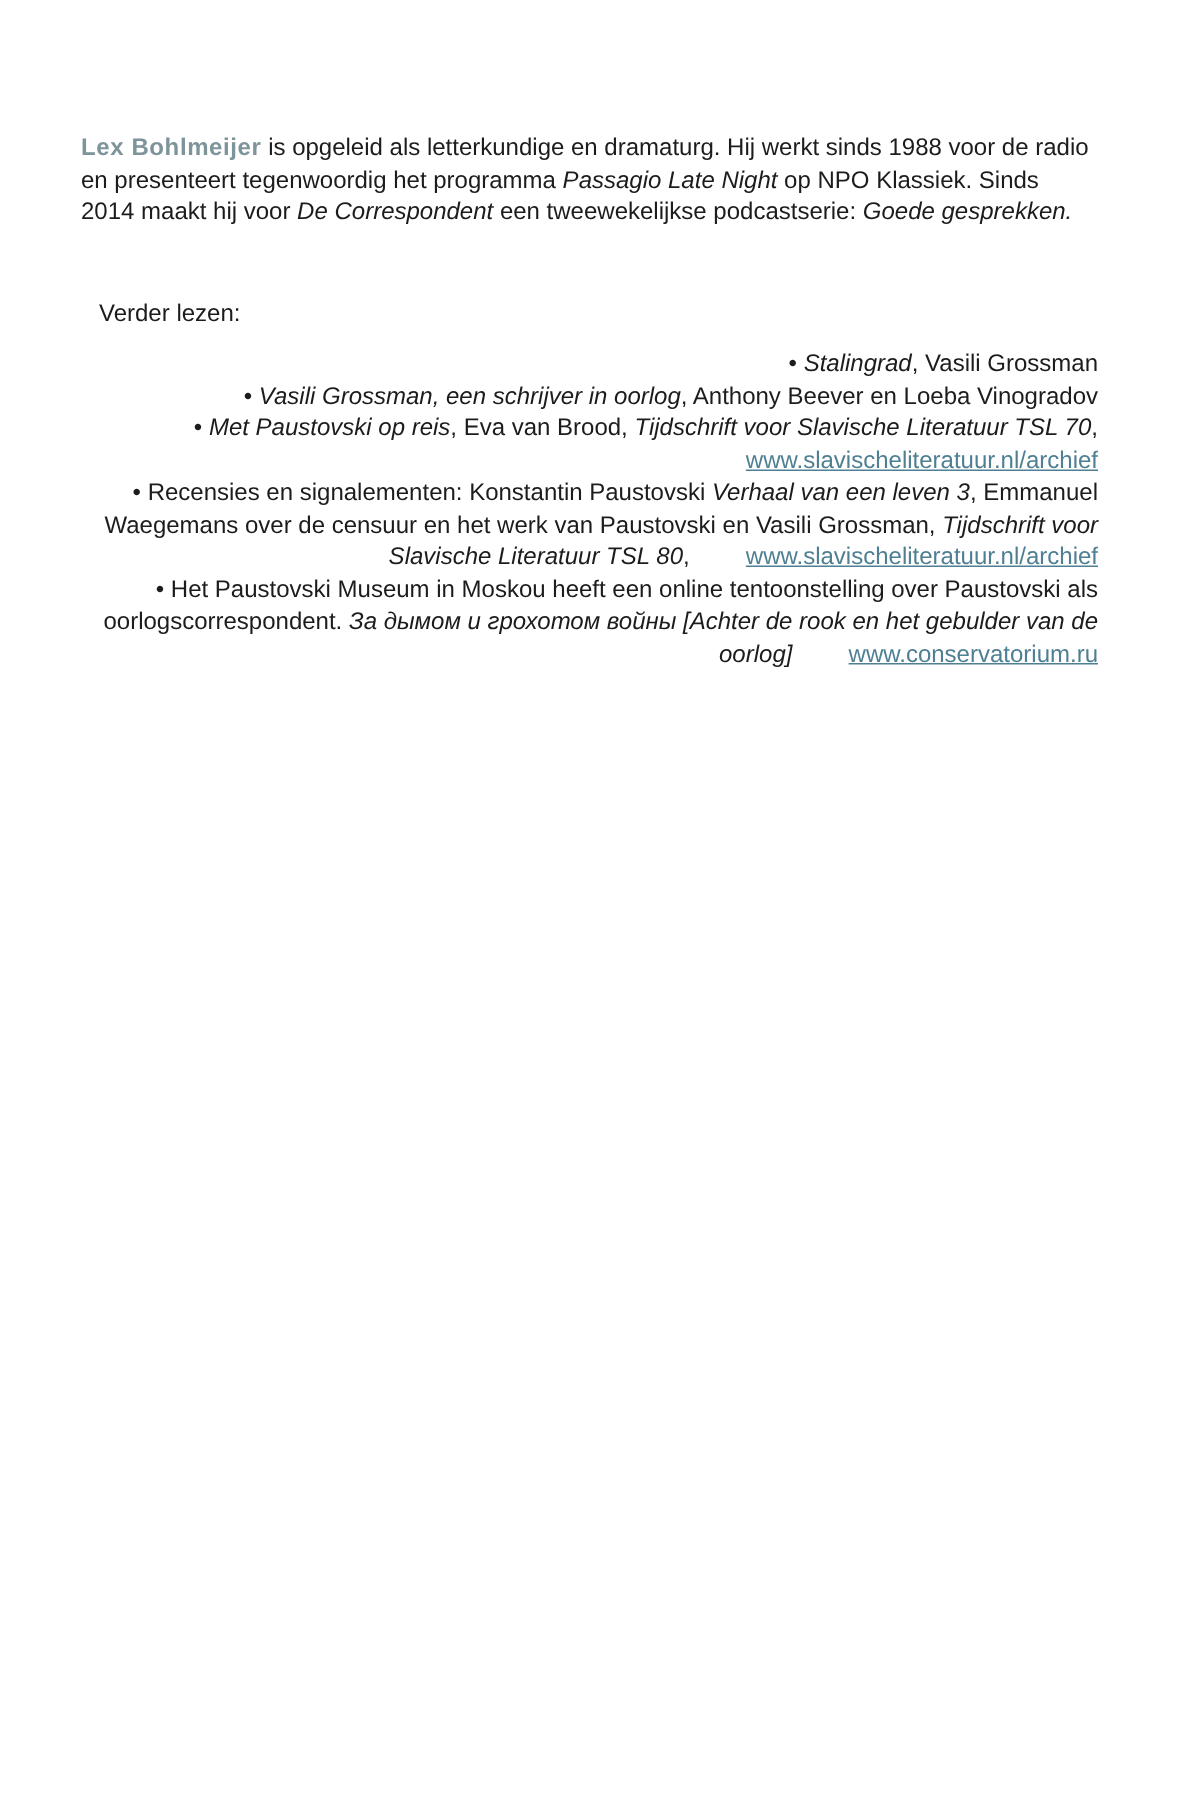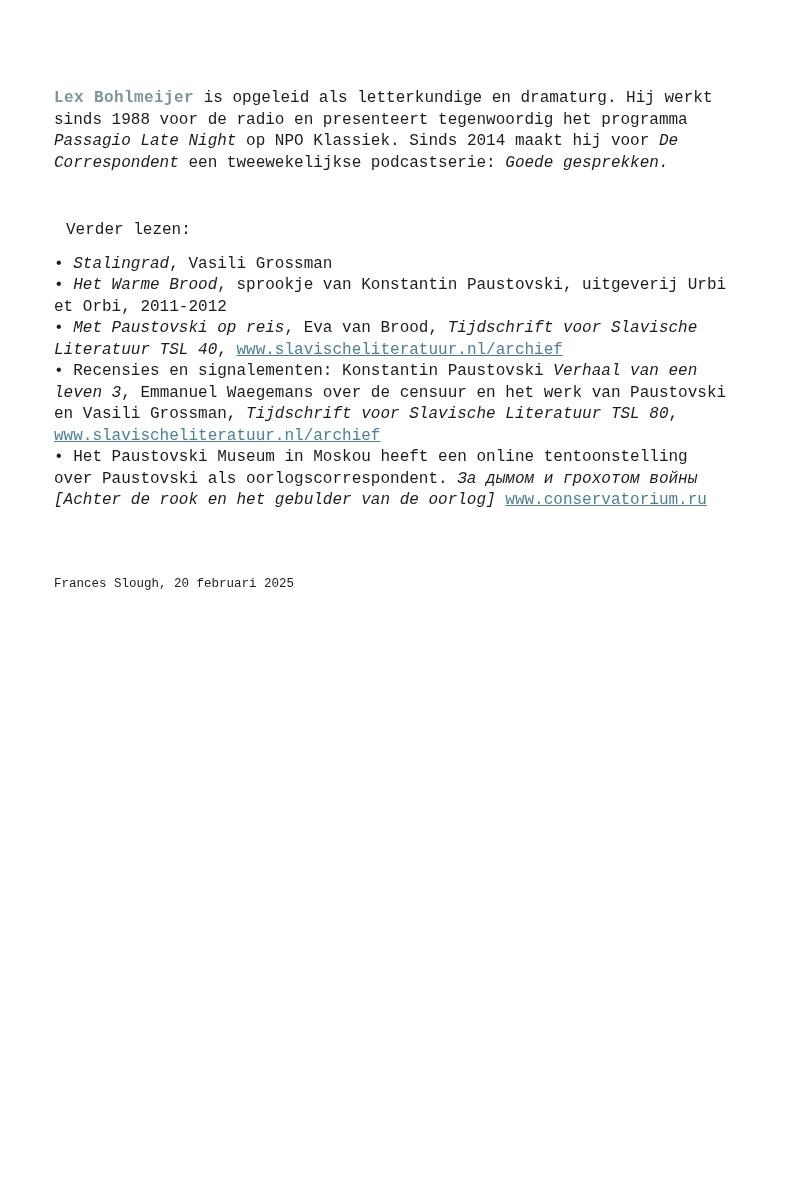--- a/index.html
+++ b/index.html
@@ -1,15 +1,15 @@
 <!DOCTYPE html>
 <html style="--name-color: #7e949b; --link-color: #4e7f93; --page-background: #ffffff; --text-color: #1c1c1c;"><head>
 <meta charset="utf-8">
 <style>
-  * { box-sizing: border-box; font-family: Liberation Mono, monospace; }
+  * { box-sizing: border-box; }
   html, body {
     margin: 0;
     padding: 0;
     background: #ffffff;
   }
   body {
     font-family: "Liberation Sans", sans-serif;
     color: #1c1c1c;
   }
   .page {
@@ -30,58 +30,59 @@
     color: var(--name-color, #7e949b);
     letter-spacing: 0.4px;
   }
   .seg-italic {
     font-style: italic;
   }
   a.seg-link {
     color: var(--link-color, #4e7f93);
     text-decoration: underline;
     cursor: pointer;
+    margin-left: 33px;
   }
   .reading-section {
     margin-top: 46px;
   }
   .reading-heading {
     font-size: 16px;
     line-height: 21.5px;
     margin: 12px;
     font-weight: normal;
   }
   .reading-list {
     font-size: 16px;
     line-height: 21.5px;
   }
   .reading-item {
     margin: 0;
+    text-align: right;
   }
   .footer-note {
     margin-top: 64px;
     font-size: 12.5px;
     line-height: 16px;
     color: #222222;
   }
 </style>
 </head>
 <body>
 
 <div class="page">
 
   <p class="bio"><span class="seg-name">Lex Bohlmeijer</span><span> is opgeleid als letterkundige en dramaturg. Hij werkt sinds 1988 voor de radio en presenteert tegenwoordig het programma </span><span class="seg-italic">Passagio Late Night</span><span> op NPO Klassiek. Sinds 2014 maakt hij voor </span><span class="seg-italic">De Correspondent</span><span> een tweewekelijkse podcastserie: </span><span class="seg-italic">Goede gesprekken.</span></p>
 
 
   <div class="reading-section">
     <p class="reading-heading">Verder lezen:</p>
     <div class="reading-list">
       <div class="reading-item"><span>• </span><span class="seg-italic">Stalingrad</span><span>, Vasili Grossman</span></div>
-      <div class="reading-item"><span>• </span><span class="seg-italic">Het Warme Brood</span><span>, sprookje van Konstantin Paustovski, uitgeverij Urbi et Orbi,  2011-2012</span></div>
-      <div class="reading-item"><span>• </span><span class="seg-italic">Met Paustovski op reis</span><span>, Eva van Brood, </span><span class="seg-italic">Tijdschrift voor Slavische Literatuur TSL 40</span><span>, </span><a href="#" class="seg-link">www.slavischeliteratuur.nl/archief</a></div>
+      <div class="reading-item"><span>• </span><span class="seg-italic">Vasili Grossman, een schrijver in oorlog</span><span>, Anthony Beever en Loeba Vinogradov</span></div>
+      <div class="reading-item"><span>• </span><span class="seg-italic">Met Paustovski op reis</span><span>, Eva van Brood, </span><span class="seg-italic">Tijdschrift voor Slavische Literatuur TSL 70</span><span>, </span><a href="#" class="seg-link">www.slavischeliteratuur.nl/archief</a></div>
       <div class="reading-item"><span>• Recensies en signalementen: Konstantin Paustovski </span><span class="seg-italic">Verhaal van een leven 3</span><span>, Emmanuel Waegemans over de censuur en het werk van Paustovski en Vasili Grossman, </span><span class="seg-italic">Tijdschrift voor Slavische Literatuur TSL 80</span><span>, </span><a href="#" class="seg-link">www.slavischeliteratuur.nl/archief</a></div>
       <div class="reading-item"><span>• Het Paustovski Museum in Moskou heeft een online tentoonstelling over Paustovski als oorlogscorrespondent. </span><span class="seg-italic">За дымом и грохотом войны</span><span class="seg-italic"> [Achter de rook en het gebulder van de oorlog]</span><span> </span><a href="#" class="seg-link">www.conservatorium.ru</a></div>
     </div>
   </div>
 
-  <div class="footer-note">Frances Slough, 20 februari 2025</div>
 
 </div>
 
 </body></html>

